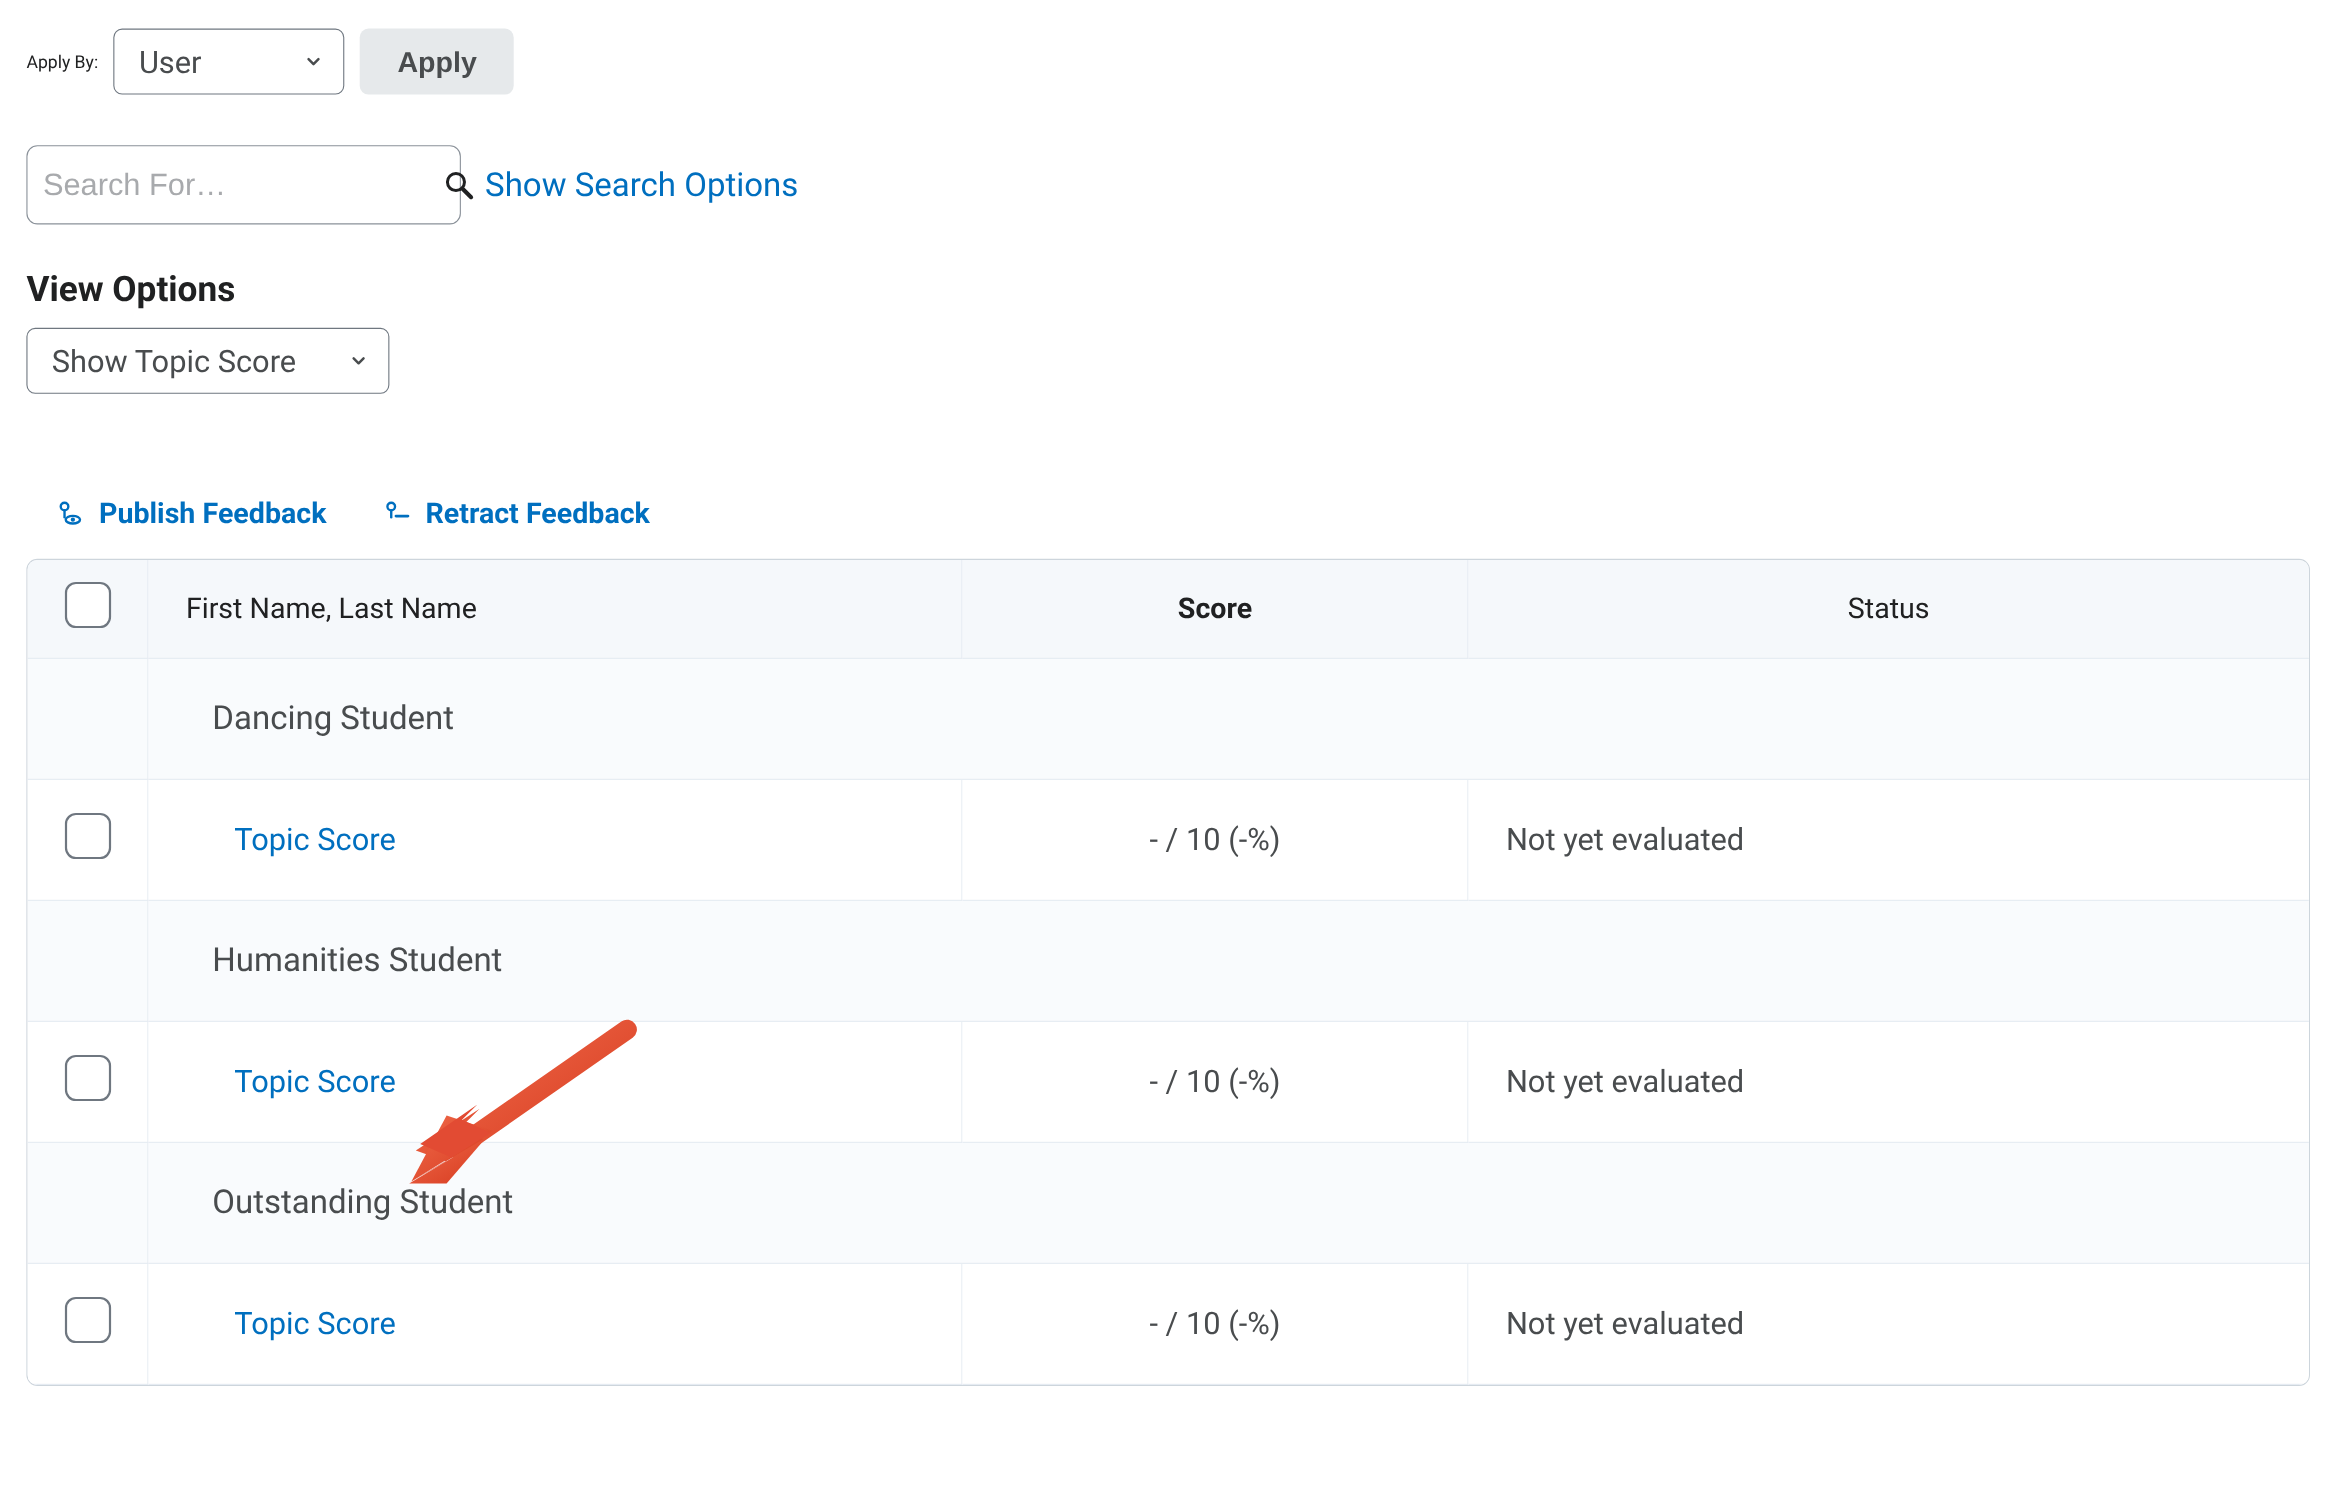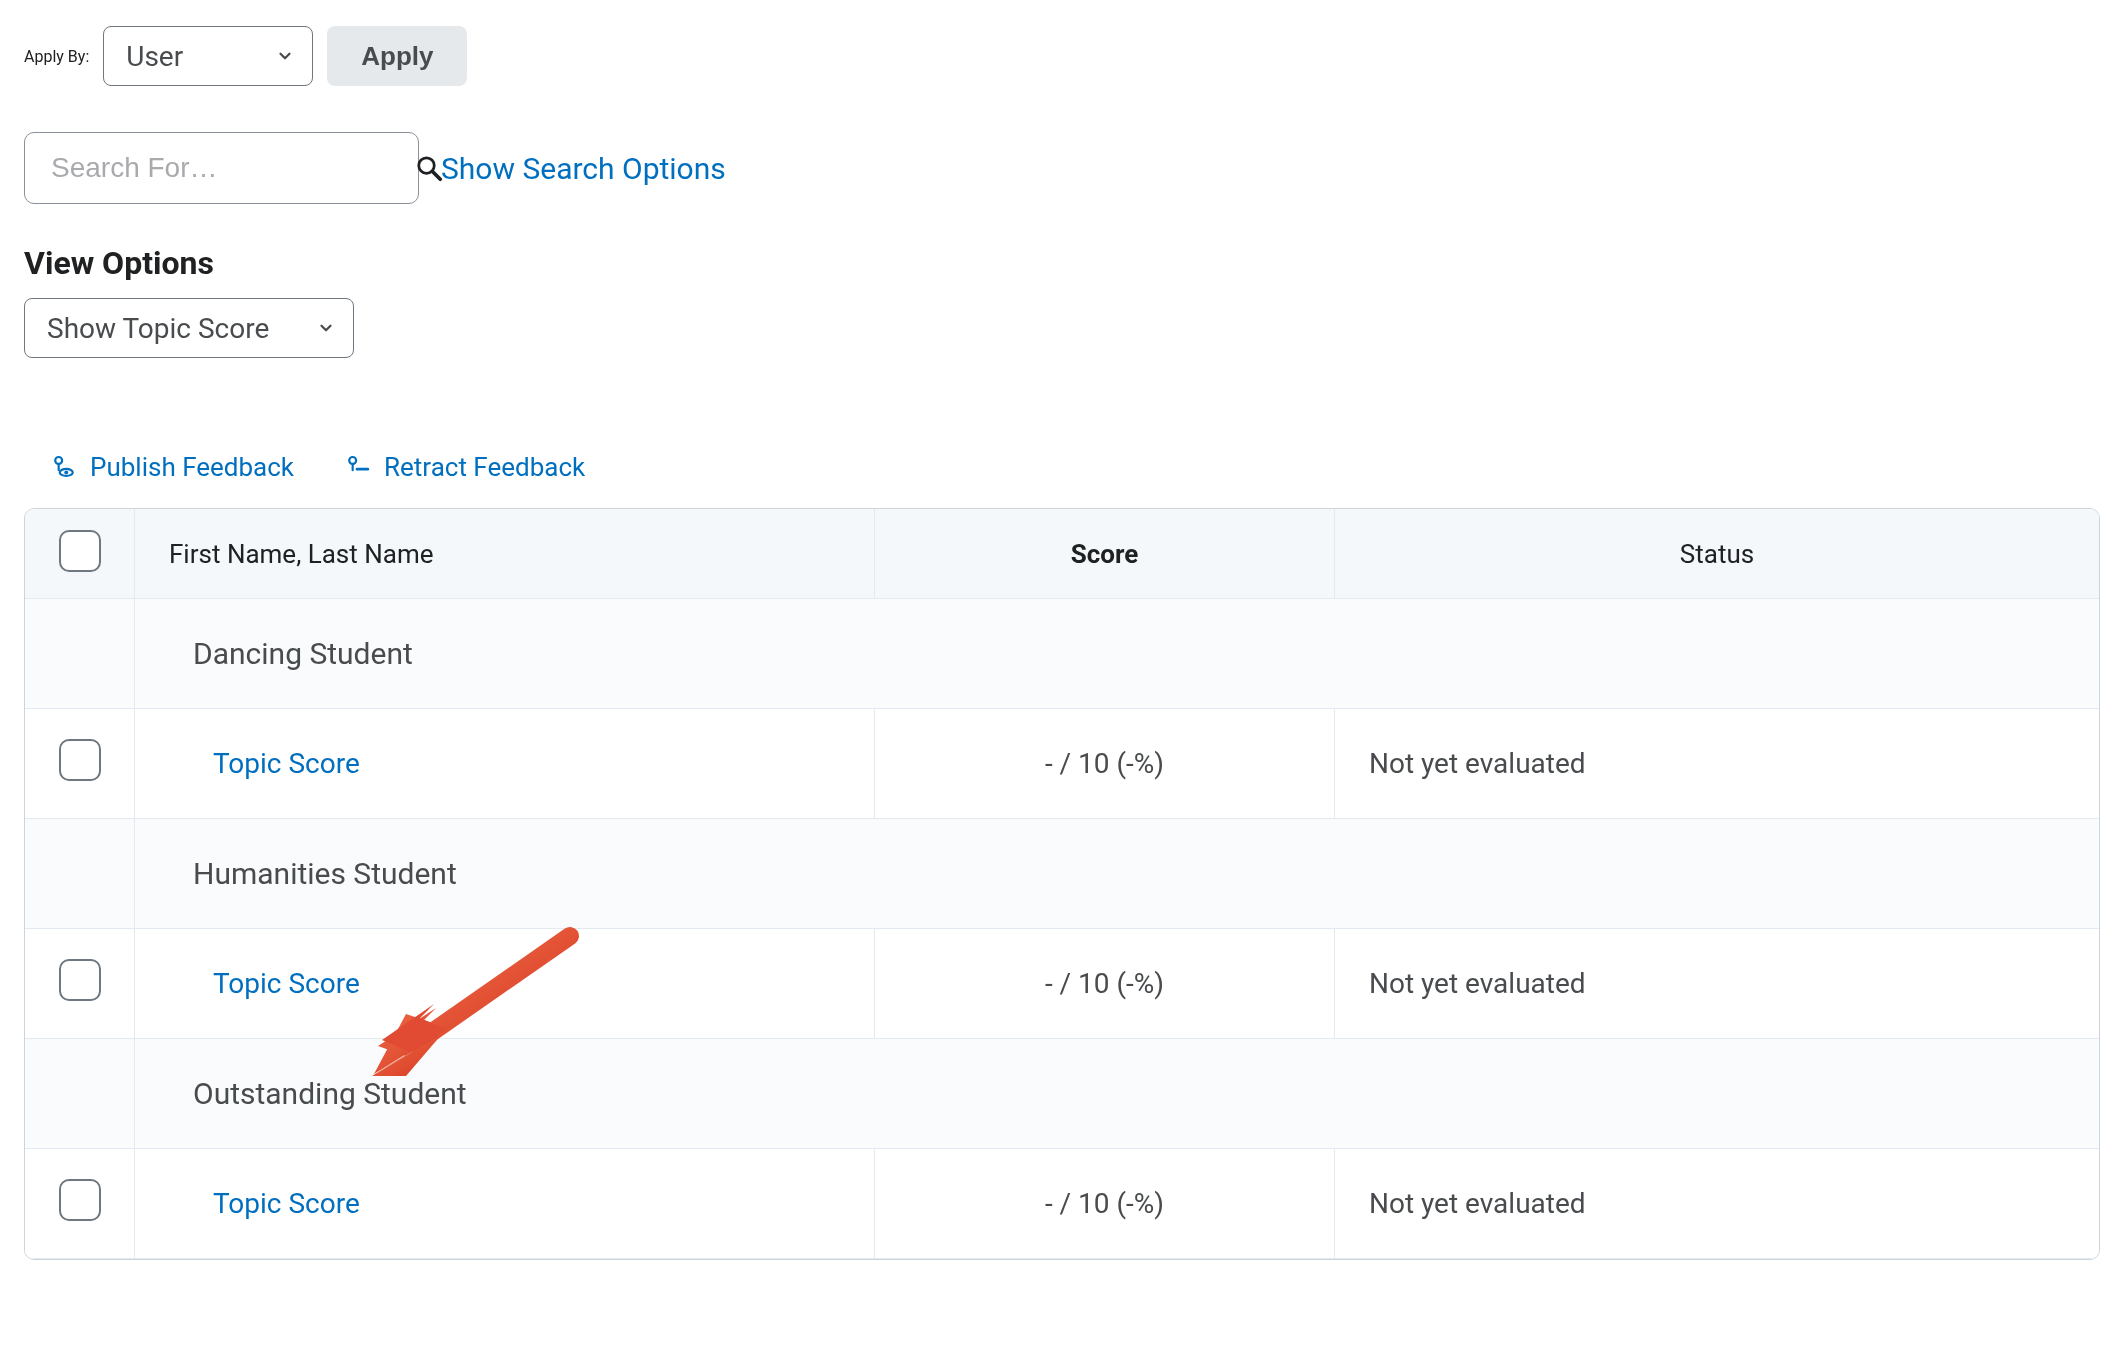--- a/index.html
+++ b/index.html
@@ -84,21 +84,21 @@
     gap: 22px;
     margin-bottom: 40px;
   }
   .search-box {
     width: 395px;
     height: 72px;
     border: 1.5px solid #8a9199;
     border-radius: 10px;
     display: flex;
     align-items: center;
-    padding: 0 18px 0 24px;
+    padding: 0 18px 0 12px;
     background: #fff;
   }
   .search-input {
     flex: 1;
     border: none;
     outline: none;
     font-size: 28px;
     color: #494c4e;
     background: transparent;
   }
@@ -134,21 +134,21 @@
     margin-top: 94px;
     margin-bottom: 26px;
     padding-left: 26px;
   }
   .action-link {
     display: inline-flex;
     align-items: center;
     gap: 14px;
     color: var(--link);
     font-size: 26px;
-    font-weight: 400;
+    font-weight: 700;
     text-decoration: none;
     cursor: pointer;
   }
   .action-icon {
     width: 26px;
     height: 26px;
     flex-shrink: 0;
   }
   .action-icon svg { width:100%; height:100%; display:block; }
 

